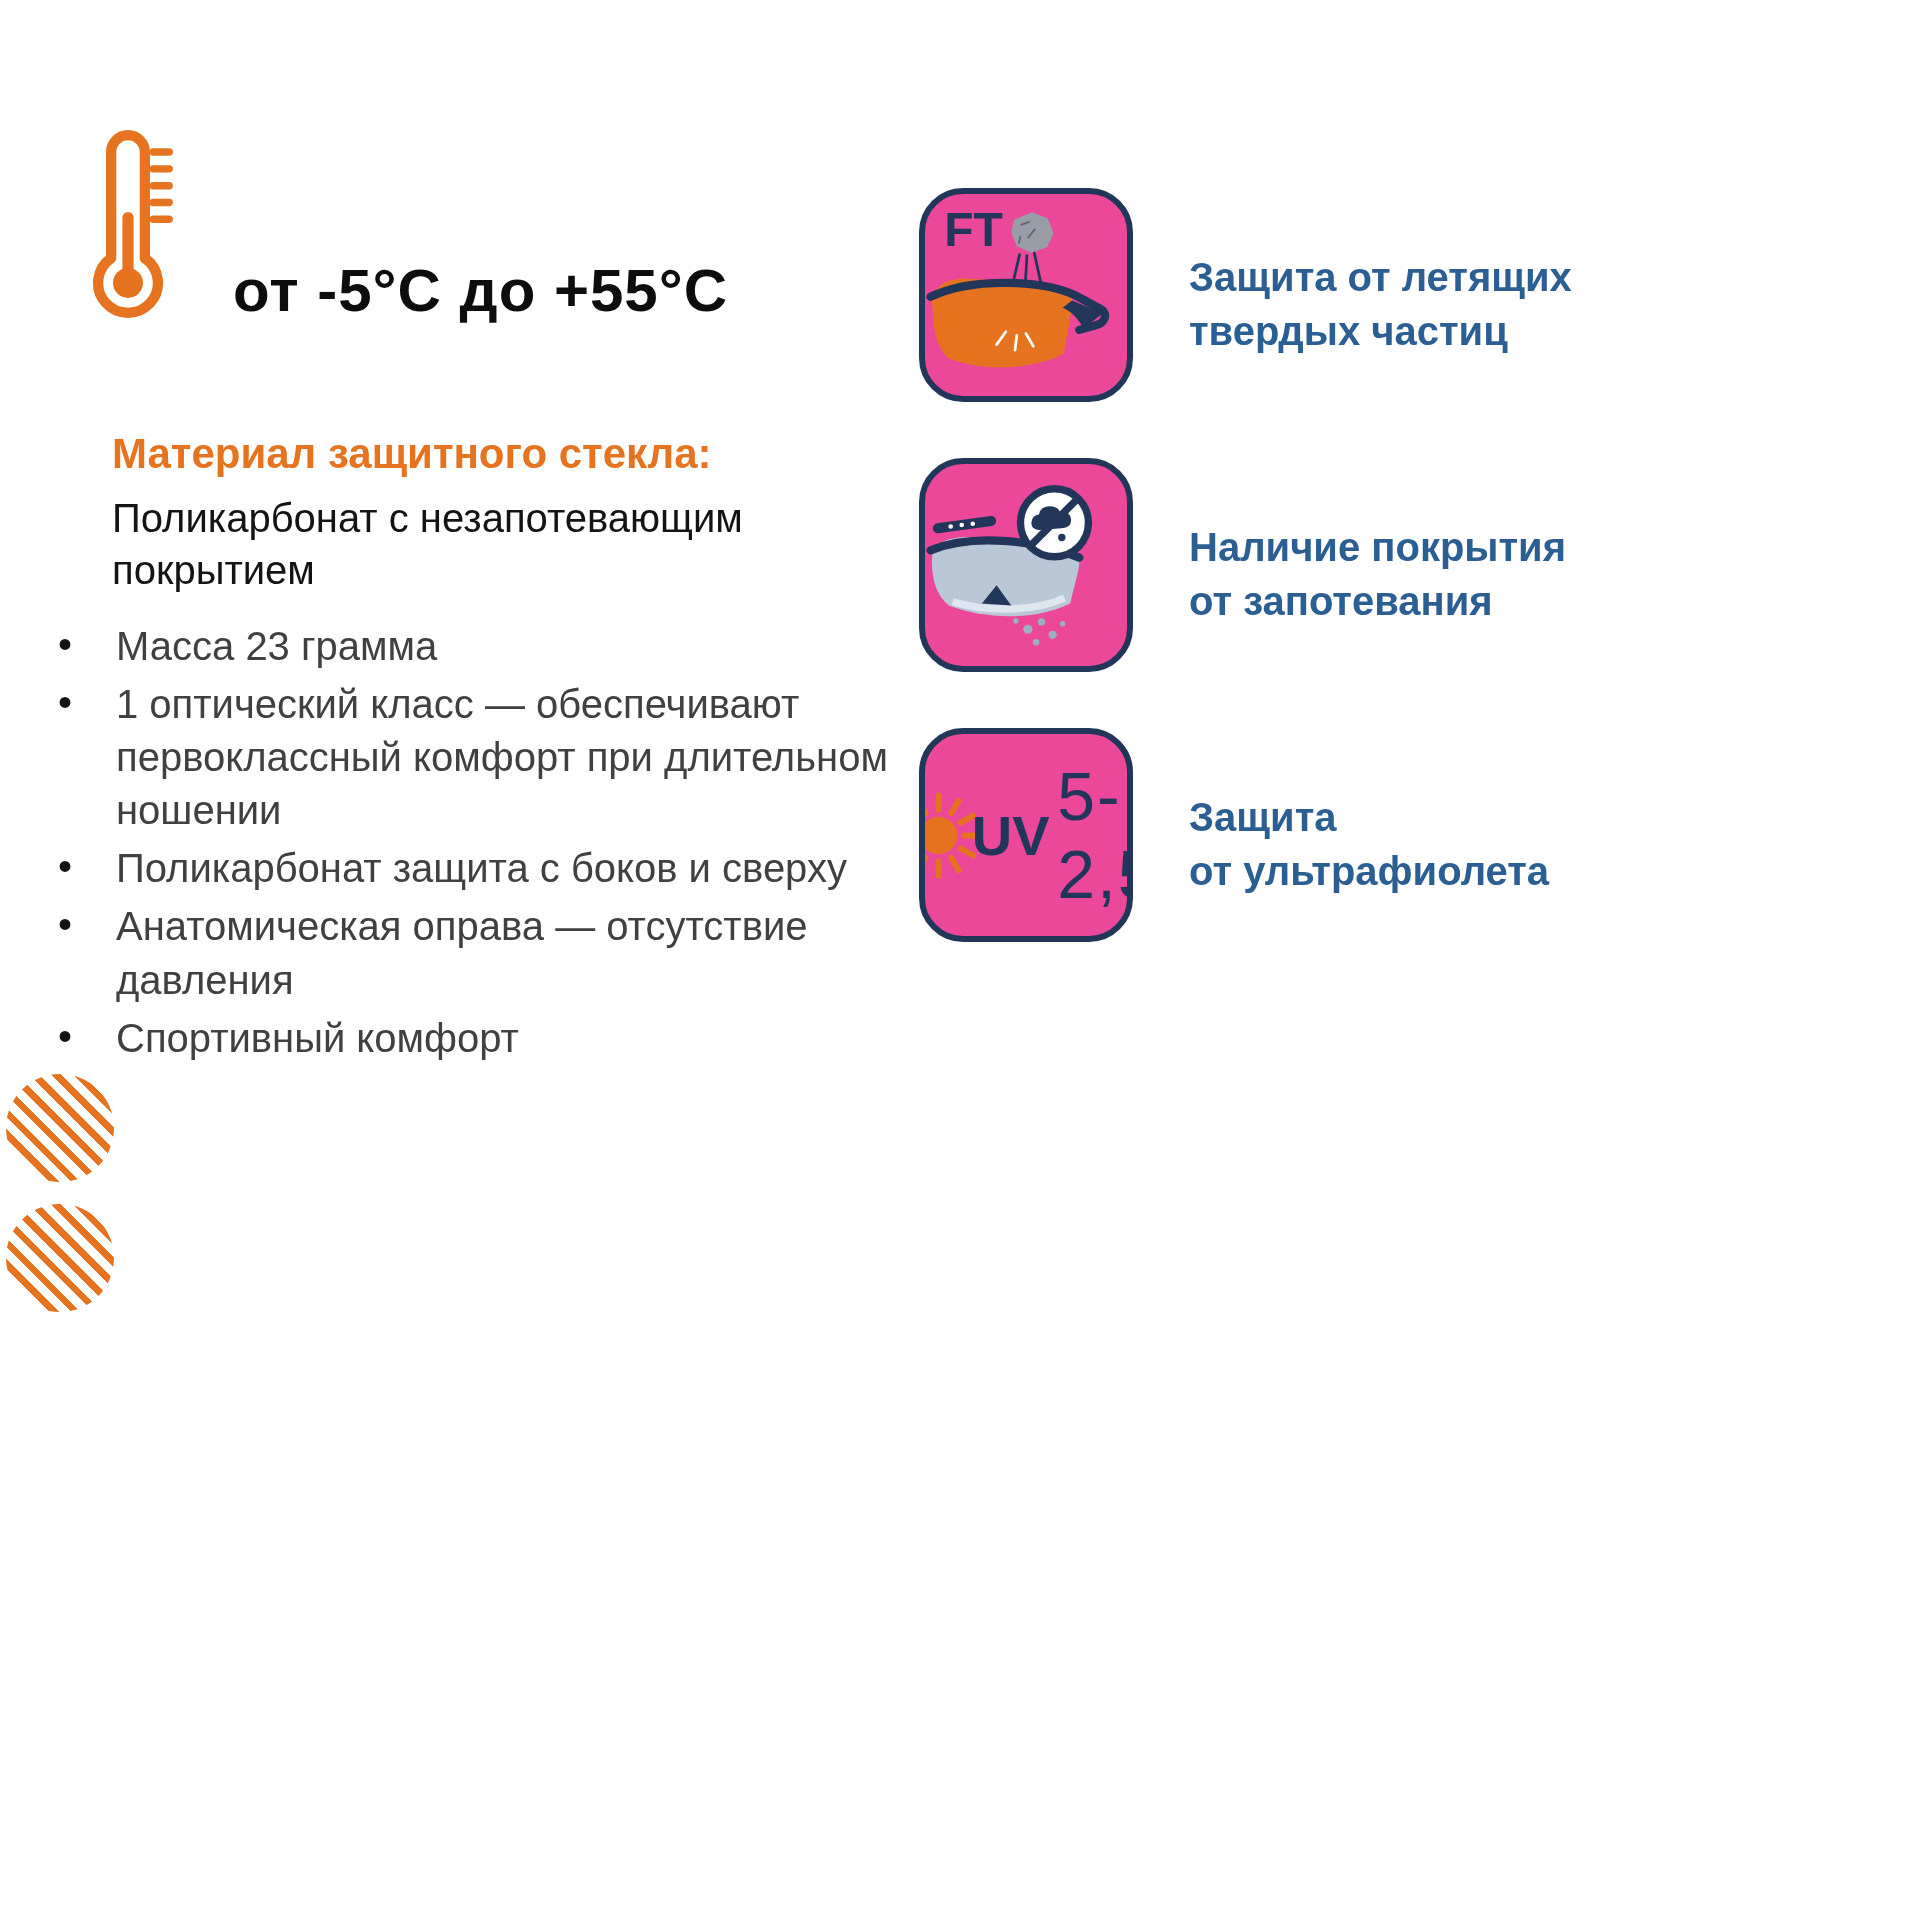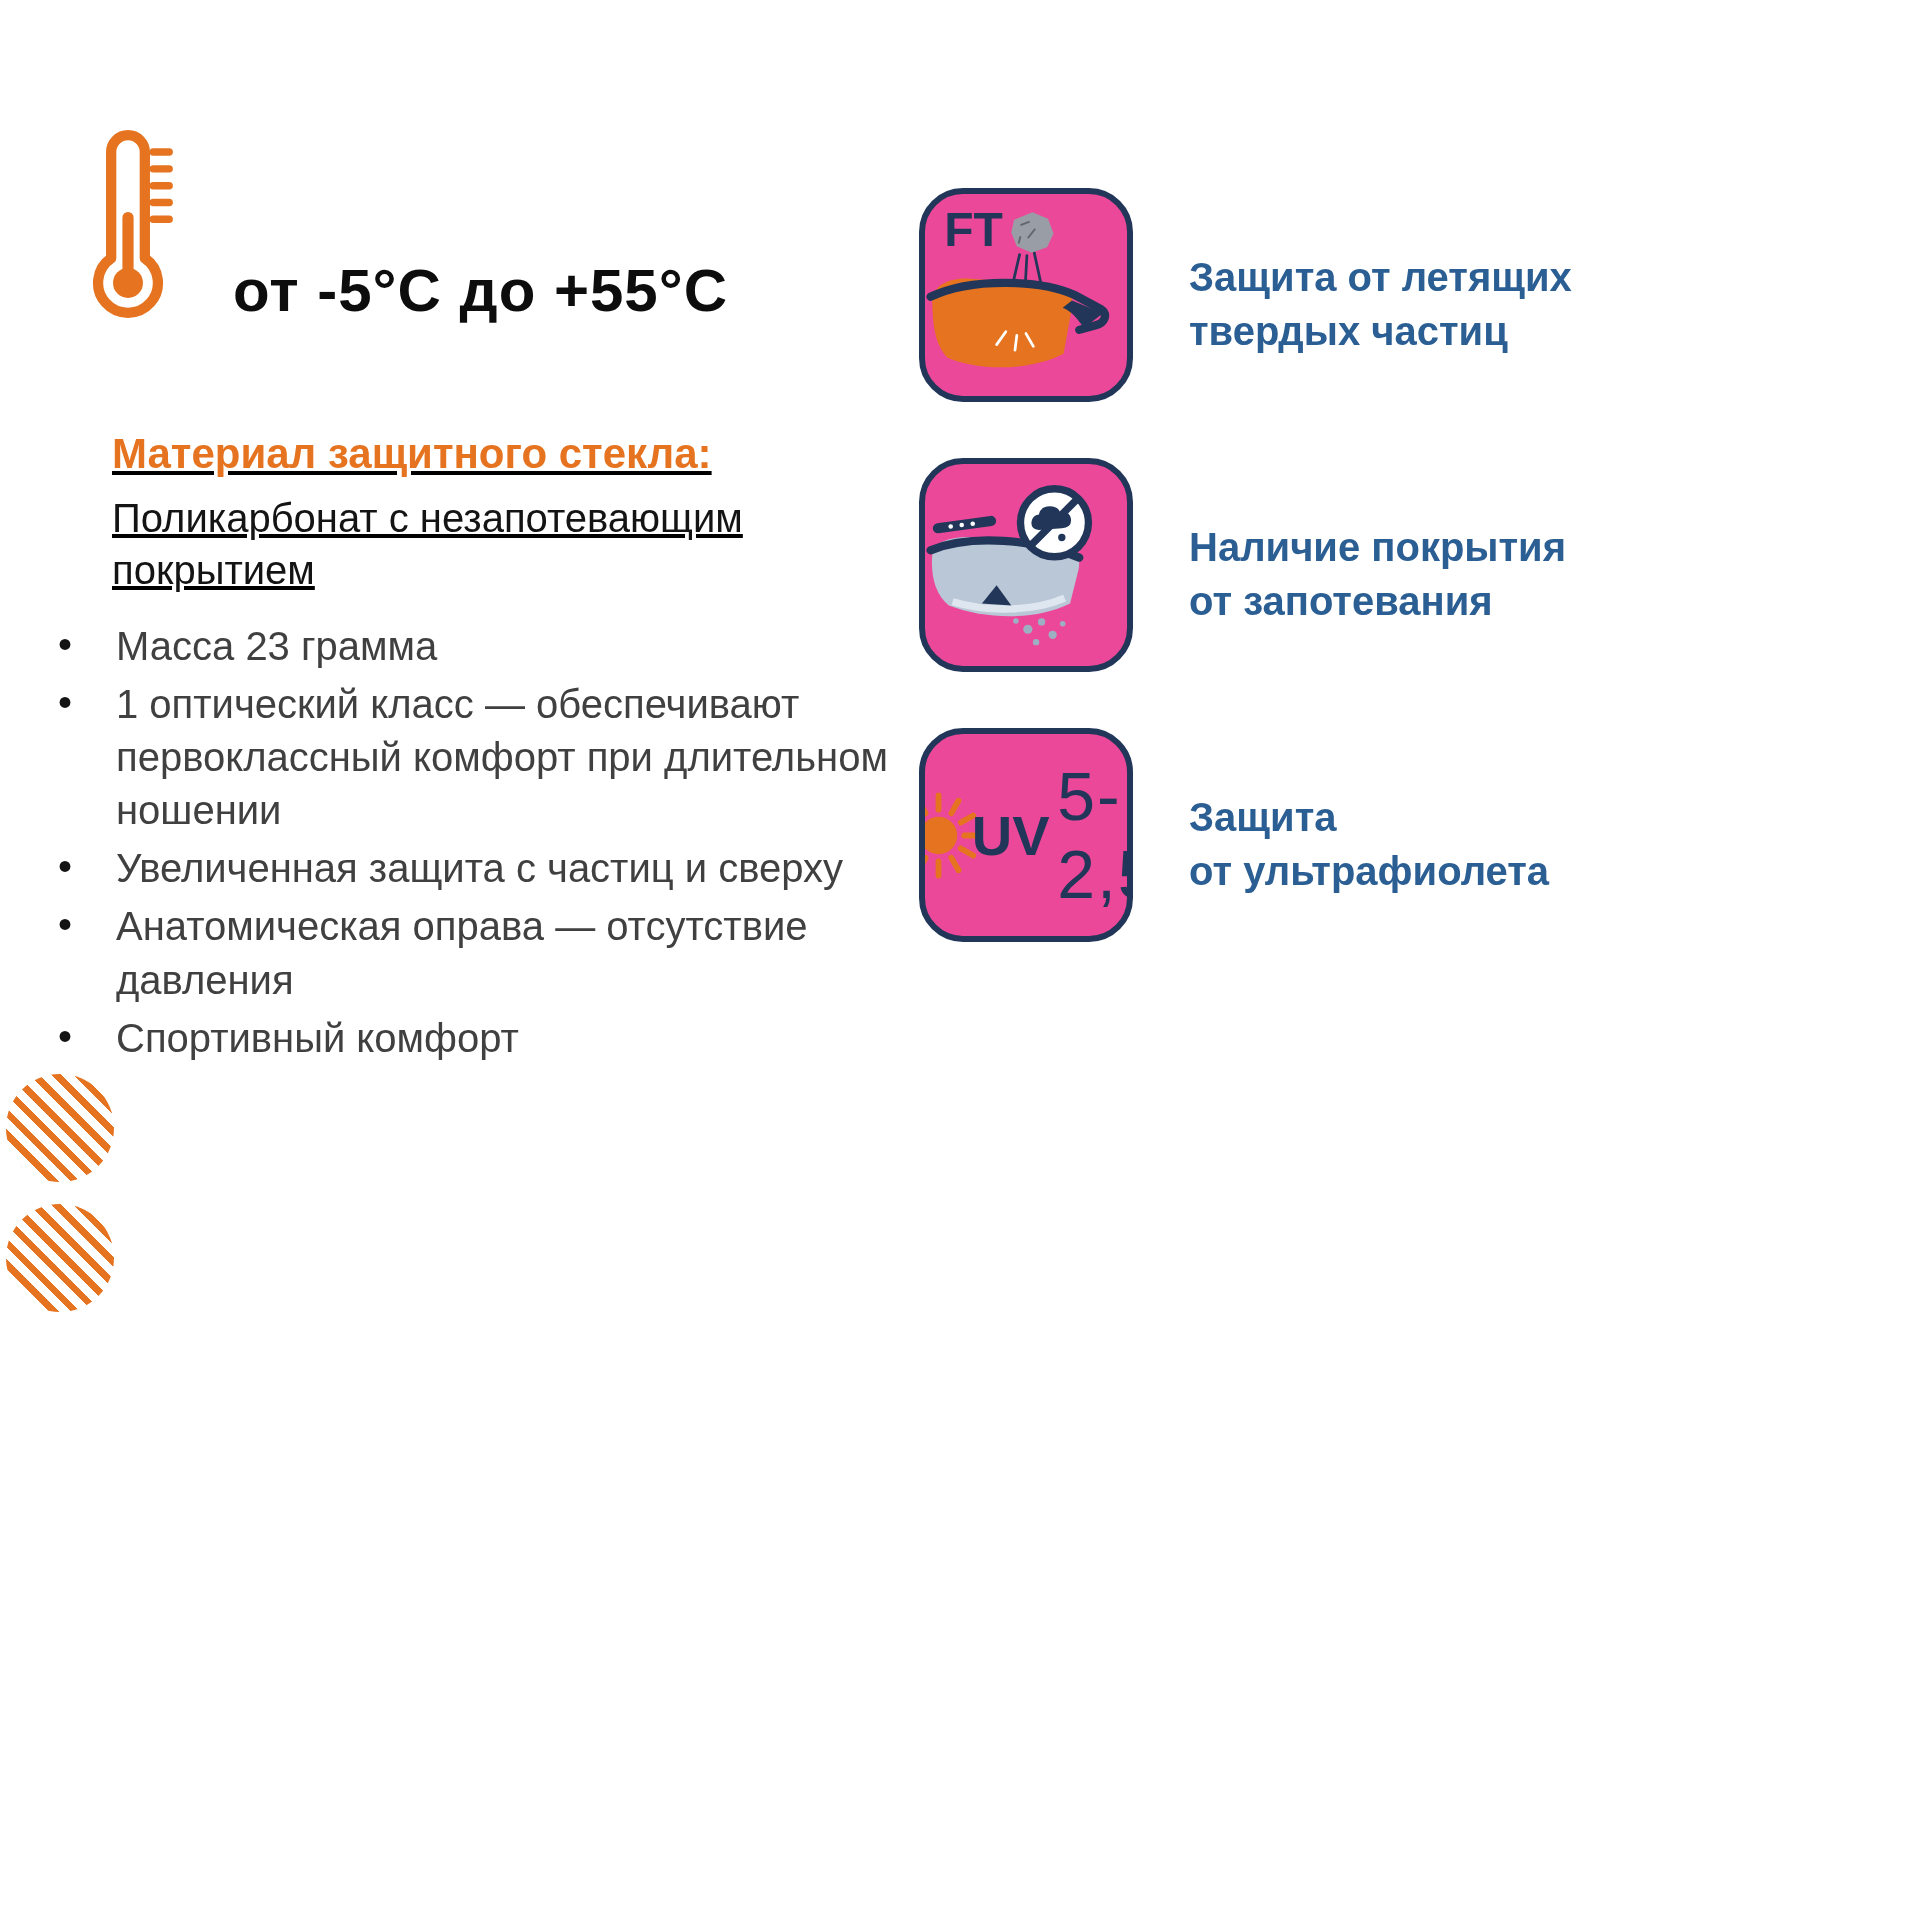--- a/index.html
+++ b/index.html
@@ -5,21 +5,21 @@
   * { margin:0; padding:0; box-sizing:border-box; }
   html, body { width:1931px; height:1931px; background:#ffffff; font-family:"Liberation Sans", sans-serif; }
   .page { position:relative; width:1931px; height:1931px; background:#ffffff; overflow:hidden; }
 
   
   .temp-block { position:absolute; left:76px; top:124px; display:flex; align-items:flex-end; gap:53px; }
   .thermo { width:104px; height:201px; }
   .temp-text { font-size:60px; font-weight:bold; color:#0d0d0d; letter-spacing:1px; }
 
   
-  .material-block { position:absolute; left:112px; top:430px; width:695px;text-decoration:underline; }
+  .material-block { position:absolute; left:112px; top:430px; width:695px; }
   .material-heading { font-size:42px; font-weight:bold; color:#E5731F; margin-bottom:13.5px; }
   .material-body { font-size:40px; color:#141414; line-height:1.32; white-space:pre-line; }
 
   
   .features { position:absolute; left:56px; top:620px; width:859px; list-style:none; }
   .features li { position:relative; padding-left:60px; font-size:40px; color:#404040; line-height:1.33; white-space:pre-line; margin-bottom:4.8px; }
   .features li::before { content:"\2022"; position:absolute; left:1.9px; top:-1.9px; font-size:40px; color:#141414; }
 
   
   .highlight-box { position:absolute; left:68px; top:1055px; width:794px; height:328px; background:#223659; color:#ffffff; padding:52px 39px 0 70px; }
@@ -69,21 +69,21 @@
     <h2 class="material-heading">Материал защитного стекла:</h2>
     <p class="material-body">Поликарбонат с незапотевающим
 покрытием</p>
   </section>
 
   <ul class="features">
     <li>Масса 23 грамма</li>
     <li>1 оптический класс — обеспечивают
 первоклассный комфорт при длительном
 ношении</li>
-    <li>Увеличенная защита с частиц и сверху</li>
+    <li>Поликарбонат защита с боков и сверху</li>
     <li>Анатомическая оправа — отсутствие
 давления</li>
     <li>Спортивный комфорт</li>
   </ul>
 
   <div class="stripe-circle c1"></div>
   <div class="stripe-circle c2"></div>
 
   <aside class="badges">
 

